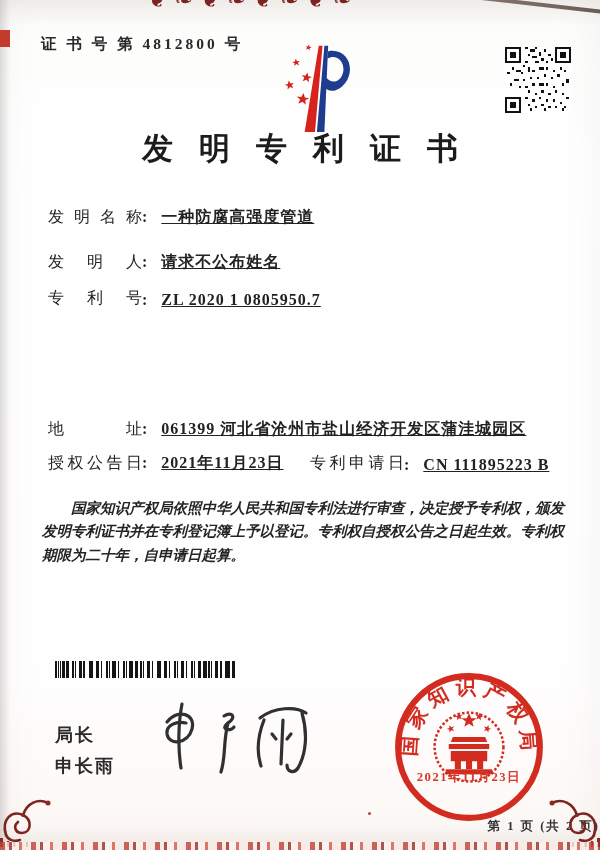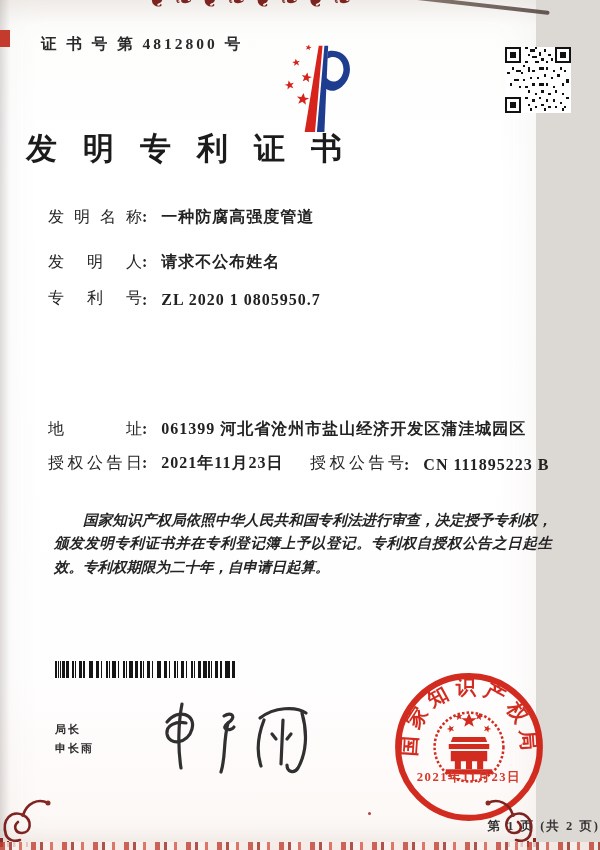--- a/index.html
+++ b/index.html
@@ -1,60 +1,60 @@
 <!DOCTYPE html>
 <html><head>
 <meta charset="utf-8">
 <style>
   html,body{margin:0;padding:0;}
   body{width:600px;height:850px;overflow:hidden;background:#dcd8d4;font-family:"Liberation Serif","DejaVu Serif",serif;}
-  .page{position:relative;width:536px;height:850px;background:
+  .page{position:relative;width:600px;height:850px;background:
       linear-gradient(180deg,#f4f1ee 0%,#fdfdfc 3%,#ffffff 20%,#fffefe 80%,#fcf8f6 97%,#f3ece9 100%);
       box-shadow:inset 0 0 40px rgba(120,100,90,.08);}
   .page:before{content:"";position:absolute;left:0;top:0;bottom:0;width:10px;
       background:linear-gradient(90deg,rgba(90,80,75,.18),rgba(90,80,75,0));pointer-events:none;}
 
   
   .top-ornament{position:absolute;top:0;left:148;left:148px;width:290px;height:14px;overflow:hidden;
       color:#7e2420;font-size:22px;letter-spacing:8px;line-height:26px;text-indent:0;}
   .top-ornament span{display:block;margin-top:-13px;}
   .photo-edge-line{position:absolute;top:2px;right:-14px;width:160px;height:4px;
       background:linear-gradient(90deg,#7a675f,#4d3f39);transform:rotate(6.5deg);border-radius:2px;opacity:.85;}
   .red-tab{position:absolute;left:0;top:30px;width:10px;height:17px;background:#c43b2d;}
 
   .certno{position:absolute;left:41px;top:34px;font-size:15.5px;font-weight:600;color:#2a2a2a;letter-spacing:3px;}
 
   
   .logo{position:absolute;left:276px;top:40px;width:78px;height:94px;}
   
   .qr{position:absolute;left:505px;top:47px;width:66px;height:66px;}
 
-  .title{position:absolute;top:128px;left:0;width:600px;
+  .title{position:absolute;top:128px;left:0;width:600px;text-align:center;
       font-size:31px;font-weight:700;color:#1b1b1b;letter-spacing:26px;padding-left:26px;box-sizing:border-box;}
 
   
   .frow{position:absolute;left:48px;font-size:16px;color:#222;white-space:nowrap;}
   .flabel{display:inline-block;width:94px;font-weight:400;text-align:justify;text-align-last:justify;vertical-align:bottom;color:#252525;}
   .fcolon{font-weight:700;margin-right:14px;}
-  .fvalue{font-weight:600;letter-spacing:1px;}
+  .fvalue{font-weight:600;letter-spacing:1px;text-decoration:underline;}
   .frow2{position:absolute;left:310px;font-size:16px;color:#222;white-space:nowrap;}
 
   
   .body-text{position:absolute;left:42px;top:497px;width:522px;font-size:14.5px;line-height:1.62;
       color:#242424;font-style:italic;font-weight:600;}
-  .body-text p{margin:12px;text-indent:2em;text-align:justify;}
+  .body-text p{margin:0;text-indent:2em;text-align:justify;}
 
   
   .barcode{position:absolute;left:55px;top:661px;width:181px;height:17px;
       background:
         repeating-linear-gradient(90deg,#151515 0 2px,rgba(0,0,0,0) 2px 3px,#151515 3px 4px,rgba(0,0,0,0) 4px 7px,#151515 7px 10px,rgba(0,0,0,0) 10px 12px,#151515 12px 13px,rgba(0,0,0,0) 13px 17px),
         repeating-linear-gradient(90deg,rgba(0,0,0,0) 0 5px,#151515 5px 6px,rgba(0,0,0,0) 6px 11px,#151515 11px 14px,rgba(0,0,0,0) 14px 23px);}
 
   .signer{position:absolute;left:55px;top:720px;font-family:"Liberation Sans","DejaVu Sans",sans-serif;
-      font-size:11px;font-weight:700;color:#2a2a2a;letter-spacing:2px;line-height:1.7;}
+      font-size:18px;font-weight:700;color:#2a2a2a;letter-spacing:2px;line-height:1.7;}
   .signature{position:absolute;left:150px;top:692px;width:180px;height:95px;}
 
   
   .seal{position:absolute;left:388px;top:664px;width:162px;height:162px;opacity:.93;}
 
   .footer{position:absolute;left:0;top:818px;width:600px;text-align:right;font-size:12.5px;
       font-weight:600;color:#333;letter-spacing:2px;}
 
   
   .corner{position:absolute;bottom:3px;width:58px;height:62px;}
@@ -133,21 +133,21 @@
   <div class="frow" style="top:288px">
     <span class="flabel">专利号</span><span class="fcolon">:</span><span class="fvalue">ZL 2020 1 0805950.7</span>
   </div>
   <div class="frow" style="top:419px">
     <span class="flabel">地址</span><span class="fcolon">:</span><span class="fvalue">061399 河北省沧州市盐山经济开发区蒲洼城园区</span>
   </div>
   <div class="frow" style="top:453px">
     <span class="flabel">授权公告日</span><span class="fcolon">:</span><span class="fvalue">2021年11月23日</span>
   </div>
   <div class="frow2" style="top:453px">
-    <span class="flabel">授权公告号</span><span class="fcolon">:</span><span class="fvalue">CN 111895223 B</span>
+    <span class="flabel">专利申请日</span><span class="fcolon">:</span><span class="fvalue">CN 111895223 B</span>
   </div>
 
   <div class="body-text">
     <p>国家知识产权局依照中华人民共和国专利法进行审查，决定授予专利权，颁发发明专利证书并在专利登记簿上予以登记。专利权自授权公告之日起生效。专利权期限为二十年，自申请日起算。</p>
   </div>
 
   <div class="barcode"></div>
 
   <div class="signer">
     <div>局长</div>

